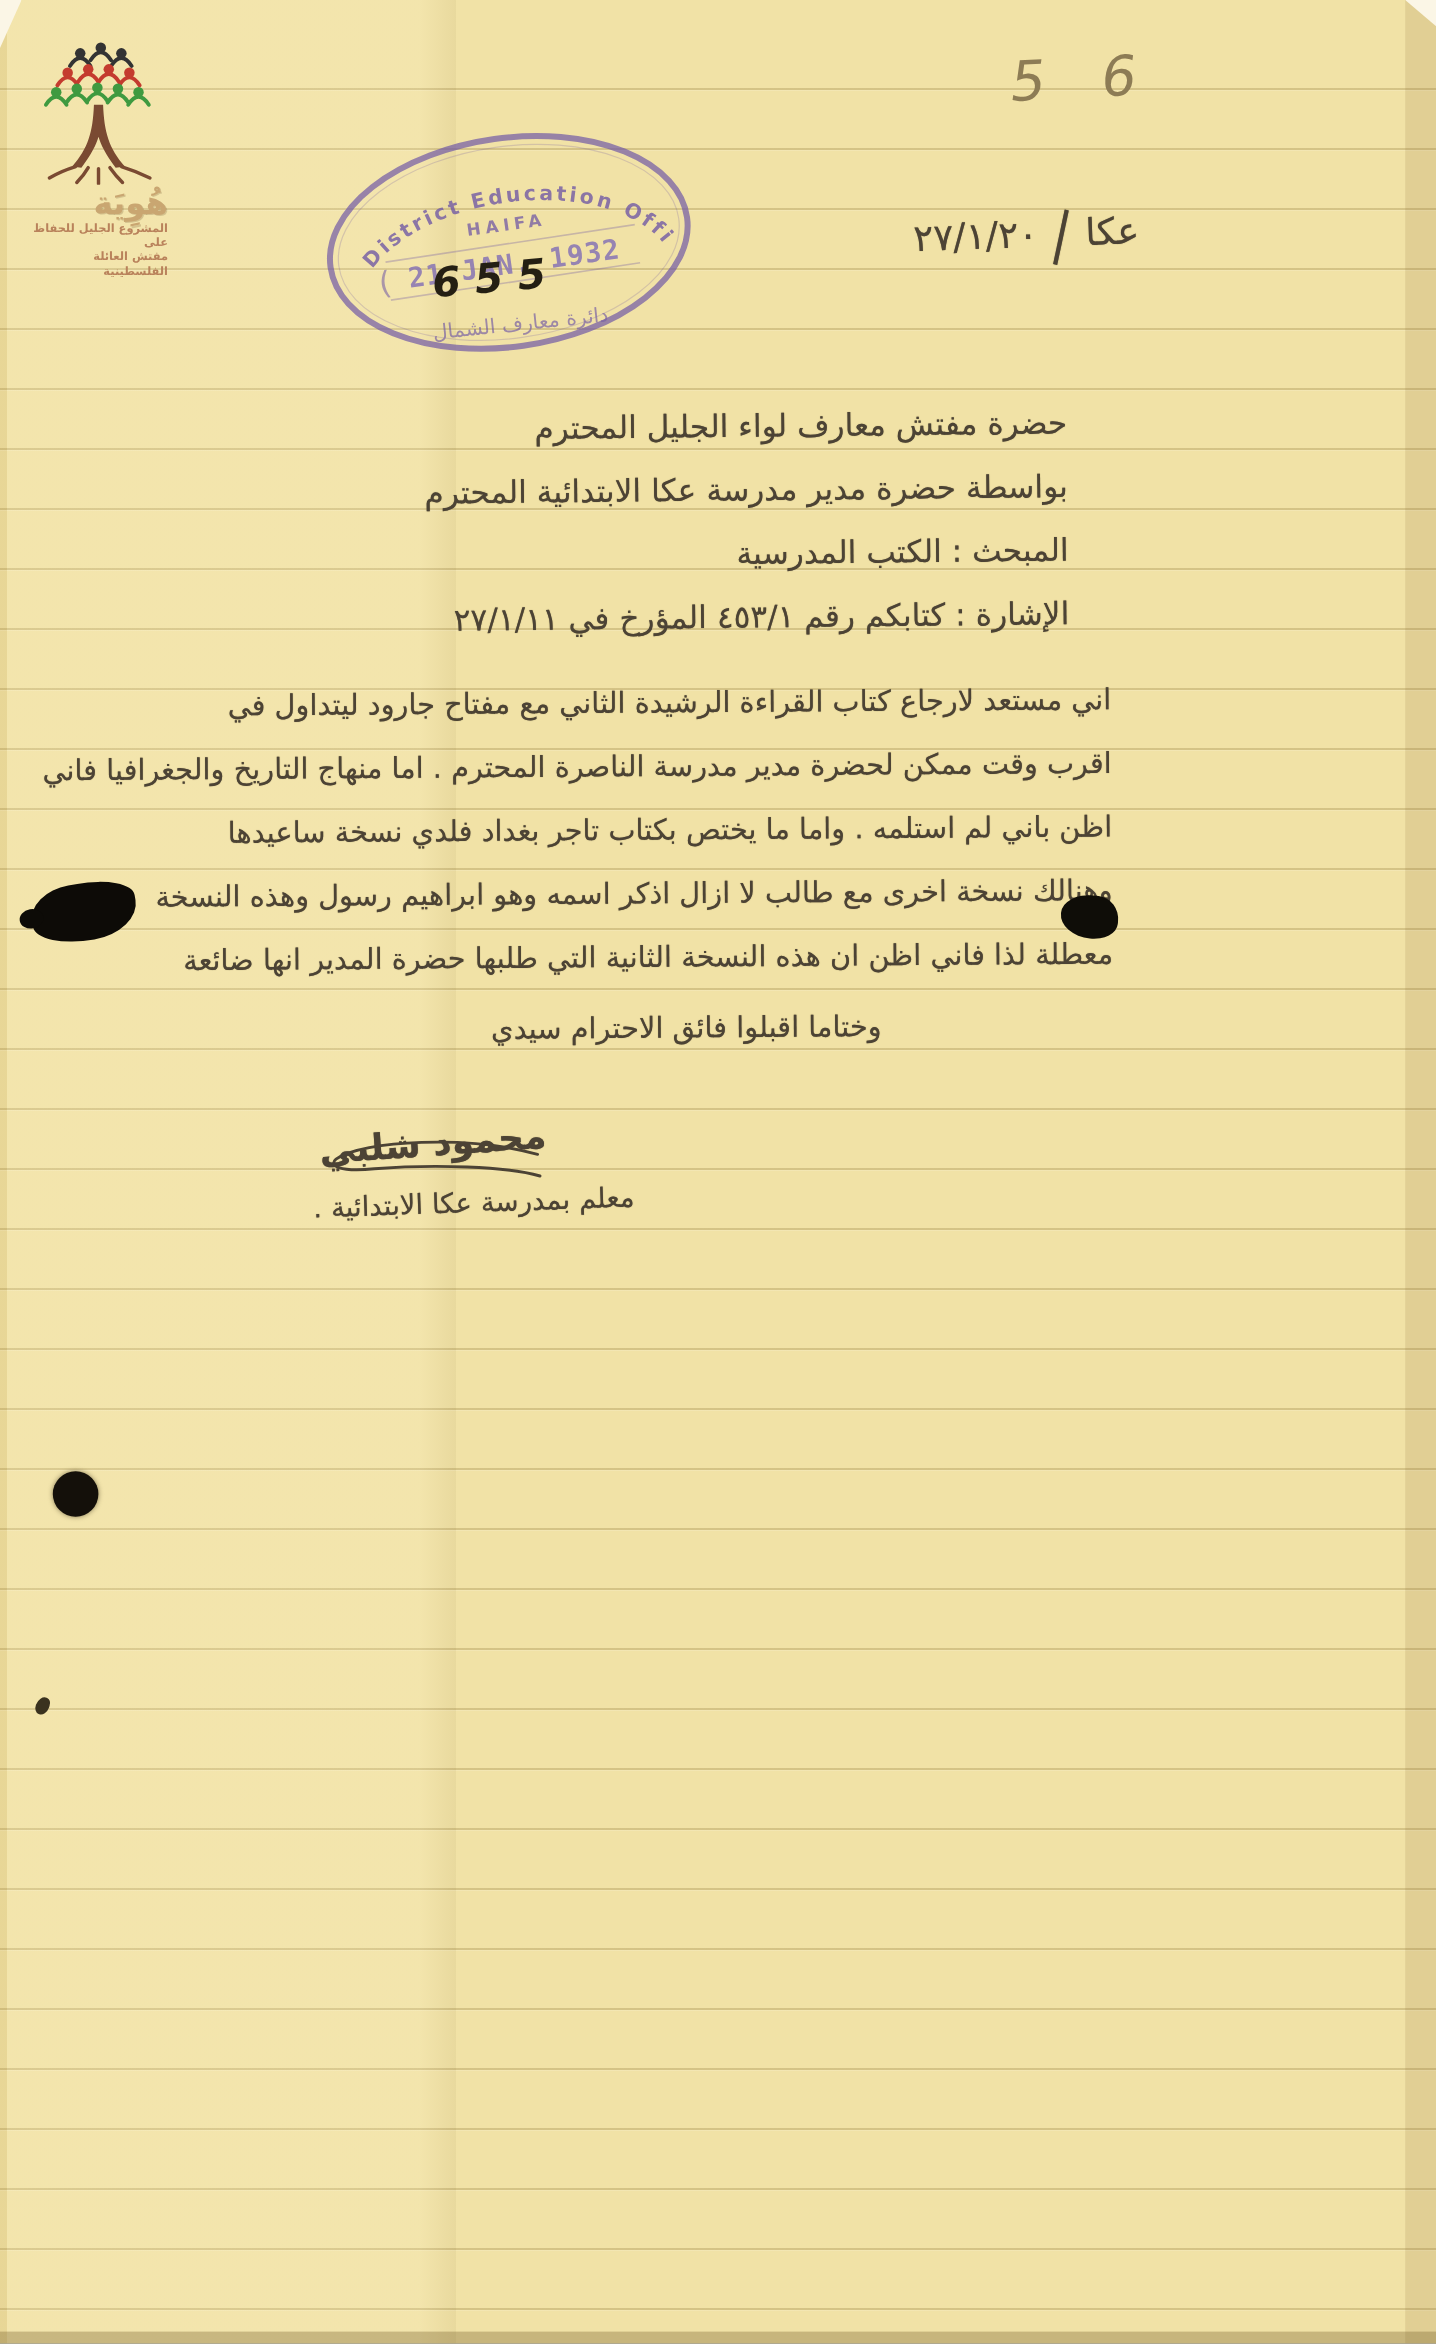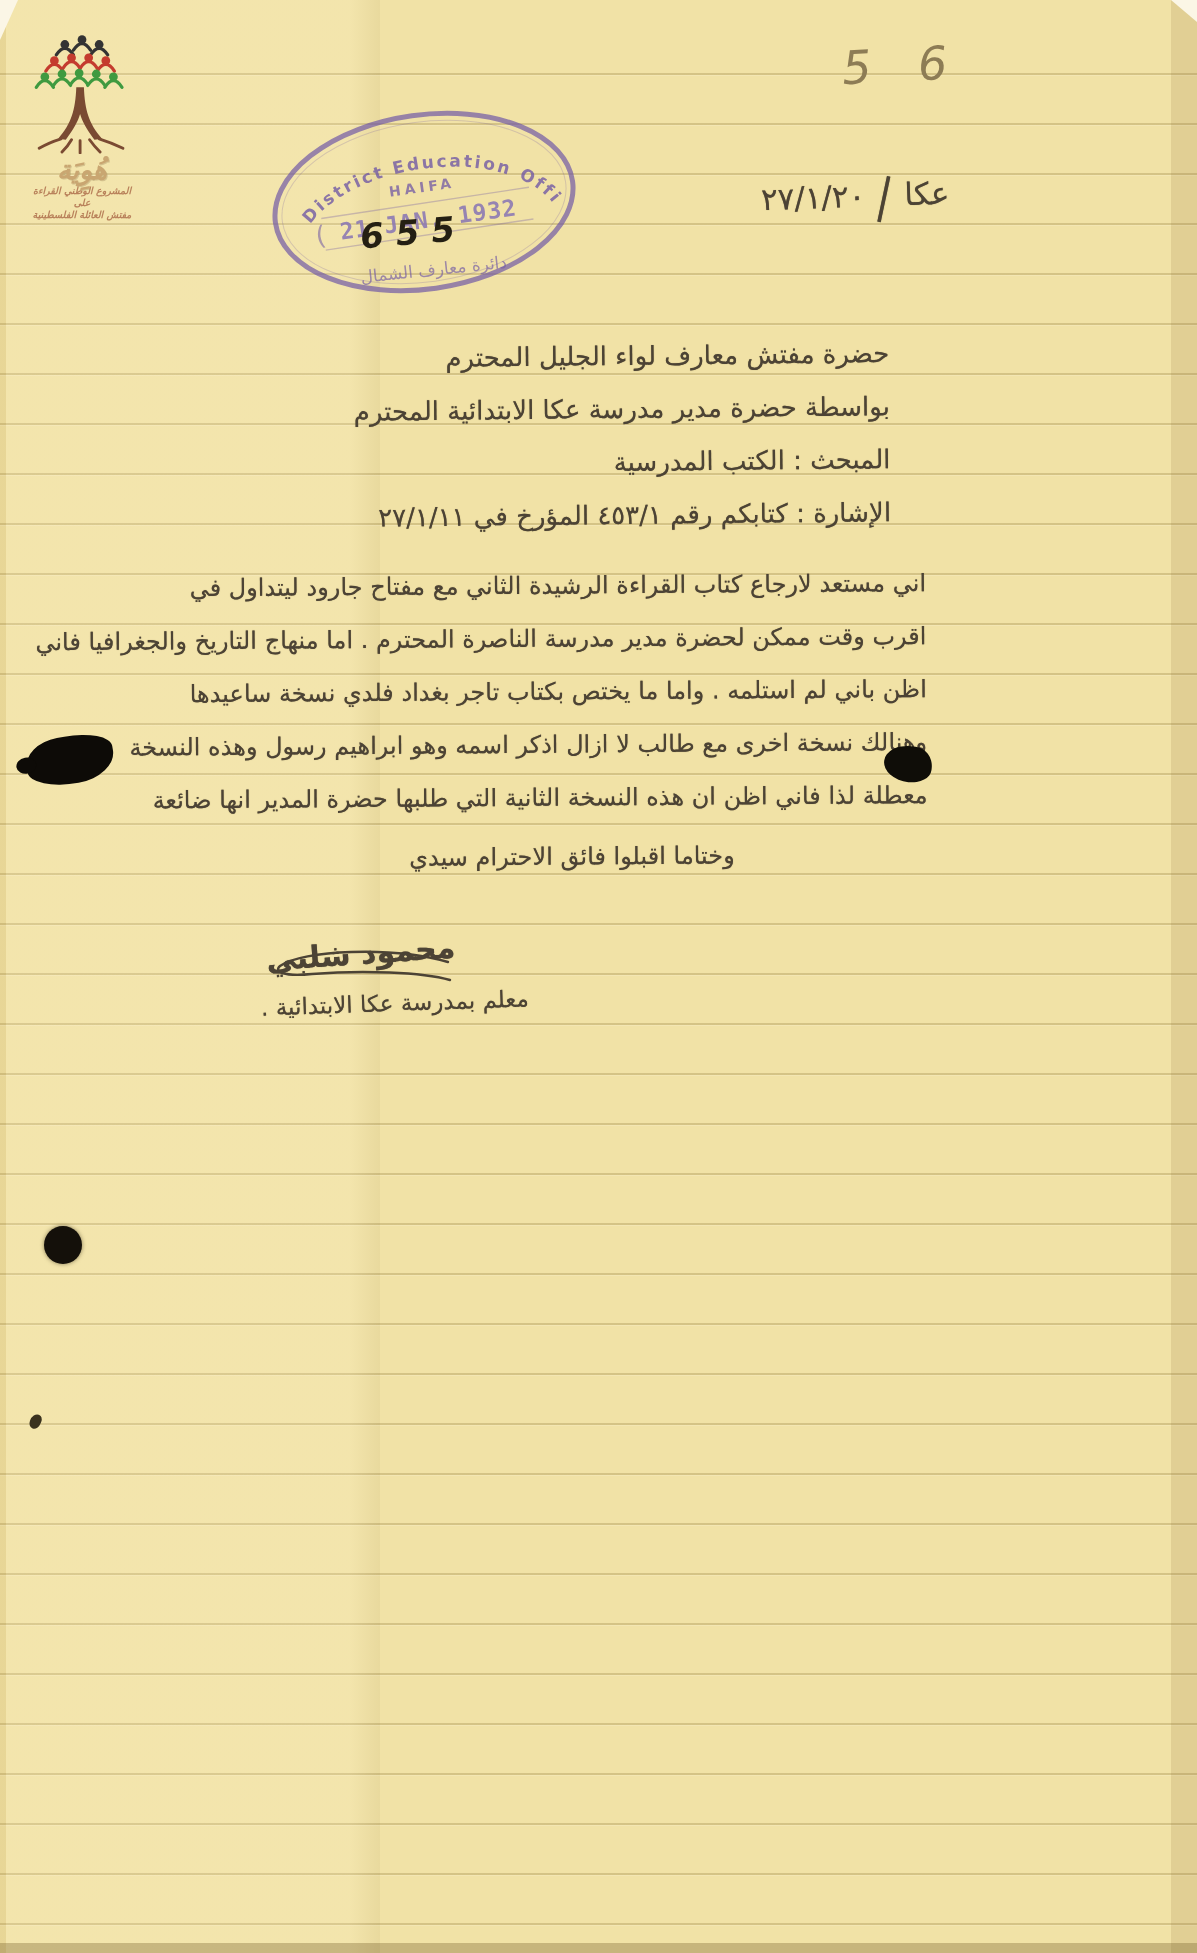--- a/index.html
+++ b/index.html
@@ -12,21 +12,21 @@
   
   .shade-left{position:absolute;top:0;bottom:0;left:0;width:380px;
     background:linear-gradient(90deg,rgba(190,160,80,.18) 0 6px,rgba(255,246,210,.14) 6px 92%,rgba(120,100,45,.07) 100%);}
   .shade-right{position:absolute;top:0;bottom:0;right:0;width:26px;background:rgba(140,115,55,.16);}
   .shade-bottom{position:absolute;left:0;right:0;bottom:0;height:10px;background:rgba(120,98,45,.35);}
   .corner{position:absolute;background:#fbf6e6;}
   .corner.tl{left:0;top:0;width:18px;height:40px;clip-path:polygon(0 0,100% 0,0 100%);}
   .corner.tr{right:0;top:0;width:26px;height:22px;clip-path:polygon(0 0,100% 0,100% 100%);}
 
   
-  .logo{position:absolute;left:24px;top:34px;width:116px;text-align:center;font-style:italic;}
+  .logo{position:absolute;left:24px;top:34px;width:116px;text-align:right;}
   .logo-title{font-size:27px;font-weight:bold;color:#c9a671;margin-top:-4px;
     text-shadow:1px 1px 0 rgba(120,90,50,.25);}
   .logo-tag{font-size:9.5px;line-height:12px;color:#b9825b;font-weight:bold;direction:rtl;}
 
   
   .stamp{position:absolute;left:268px;top:110px;width:312px;height:184px;
     transform:rotate(-8deg);opacity:.92;}
   .hand655{position:absolute;left:360px;top:212px;font-size:34px;color:#241f13;
     letter-spacing:12px;transform:rotate(-5deg);font-weight:bold;font-style:italic;}
 
@@ -119,21 +119,21 @@
       </g>
       <g fill="none" stroke="#7a4a32" stroke-width="3" stroke-linecap="round">
         <path d="M33 110 Q20 114 10 120"></path>
           <path d="M44 111 Q40 118 34 124"></path>
           <path d="M53 112 L53 125"></path>
           <path d="M63 111 Q68 118 74 124"></path>
           <path d="M73 110 Q86 114 98 120"></path>
       </g>
     </svg>
     <div class="logo-title">هُوِيَة</div>
-    <div class="logo-tag">المشروع الوطني القراءة على</div>
+    <div class="logo-tag">المشروع الجليل للحفاظ على</div>
     <div class="logo-tag">مفتش العائلة الفلسطينية</div>
   </div>
 
   <div class="stamp">
     <svg width="312" height="184" viewBox="0 0 312 184">
       <ellipse cx="156" cy="92" rx="150" ry="87" fill="none" stroke="#6f57a5" stroke-width="5" opacity=".75"></ellipse>
       <ellipse cx="156" cy="92" rx="143" ry="80" fill="none" stroke="#6f57a5" stroke-width="1" opacity=".25"></ellipse>
       <path id="arcTop" d="M 28 118 A 132 74 0 0 1 284 112" fill="none"></path>
       <text font-size="17" font-weight="bold" letter-spacing="2.5" fill="#6f57a5" opacity=".85" font-family="DejaVu Sans, sans-serif">
         <textPath href="#arcTop" startOffset="8%">District Education Office</textPath>

